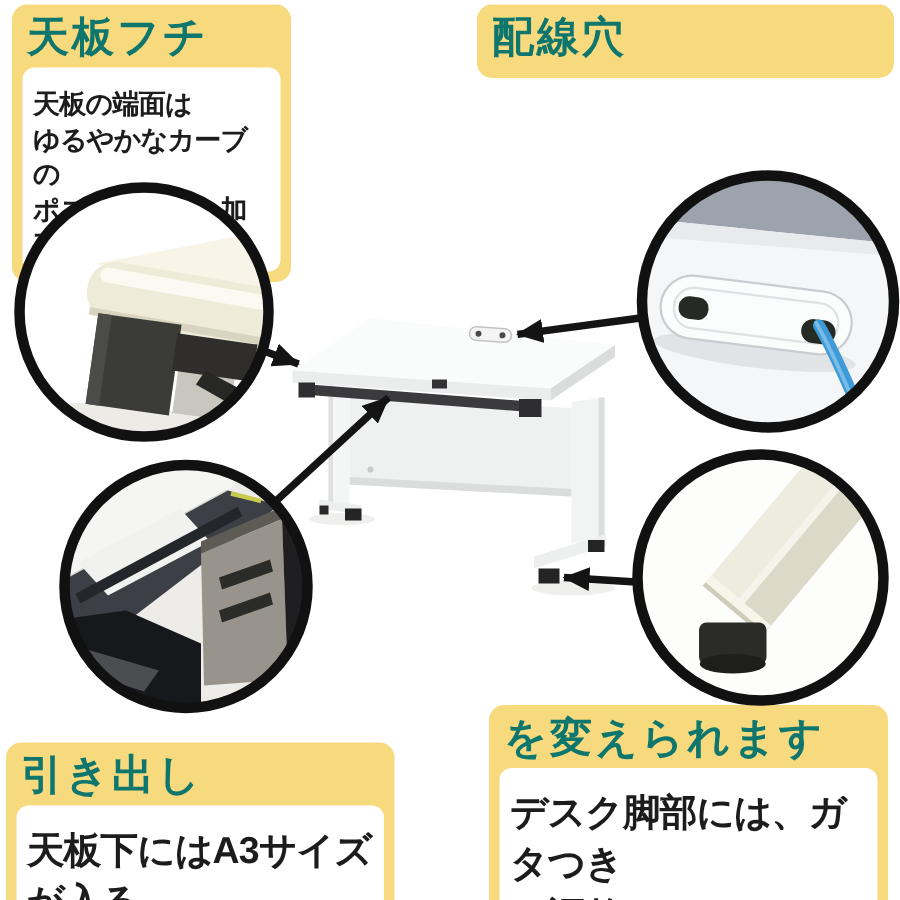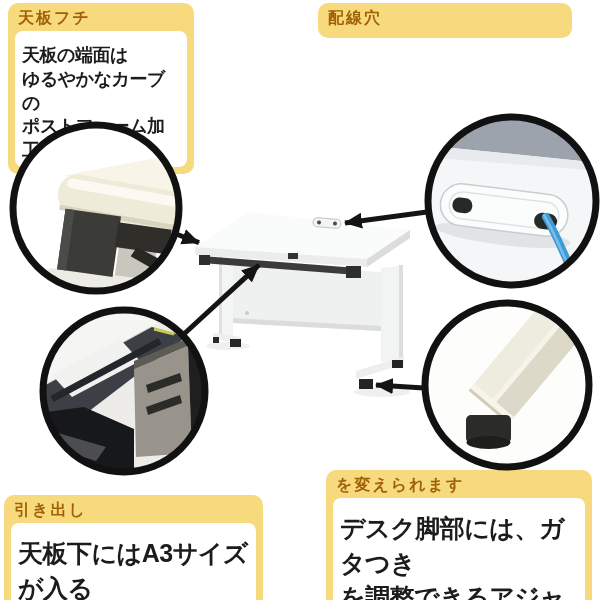--- a/index.html
+++ b/index.html
@@ -1,27 +1,27 @@
 <!DOCTYPE html>
 <html><head>
 <meta charset="utf-8">
 <style>
   html,body{margin:0;padding:0;background:#ffffff;}
   .stage{position:relative;width:600px;height:600px;background:#ffffff;overflow:hidden;
          font-family:"Liberation Sans","DejaVu Sans",sans-serif;}
   .gfx{position:absolute;left:0;top:0;z-index:2;pointer-events:none;}
   .card{position:absolute;z-index:1;background:#F8DA7E;border-radius:10px;
         box-sizing:border-box;padding:5px 7px 7px;}
-  .card .heading{font-weight:bold;font-size:16px;letter-spacing:2px;color:#a16207;
+  .card .heading{font-weight:bold;font-size:28px;letter-spacing:2px;color:#0f766e;
         padding:1px 0 4px 3px;line-height:1.15;}
   .card .white-box{background:#ffffff;border-radius:8px;padding:13px 7px 5px;
         font-size:18px;line-height:1.31;letter-spacing:-0.5px;color:#1C1C1C;
         white-space:pre-line;font-weight:600;}
   .card.tl{left:8px;top:3px;width:186px;}
-  .card.tr{left:318px;top:3px;width:254px;}
+  .card.tr{left:318px;top:3px;width:278px;}
   .card.bl{left:4px;top:470px;width:259px;margin-top:25px;}
   .card.br{left:326px;top:470px;width:266px;}
   .card.bl .white-box,.card.br .white-box{font-size:25px;line-height:1.37;}
 </style>
 </head>
 <body>
 
 <div class="stage">
 
   <div class="card tl">

